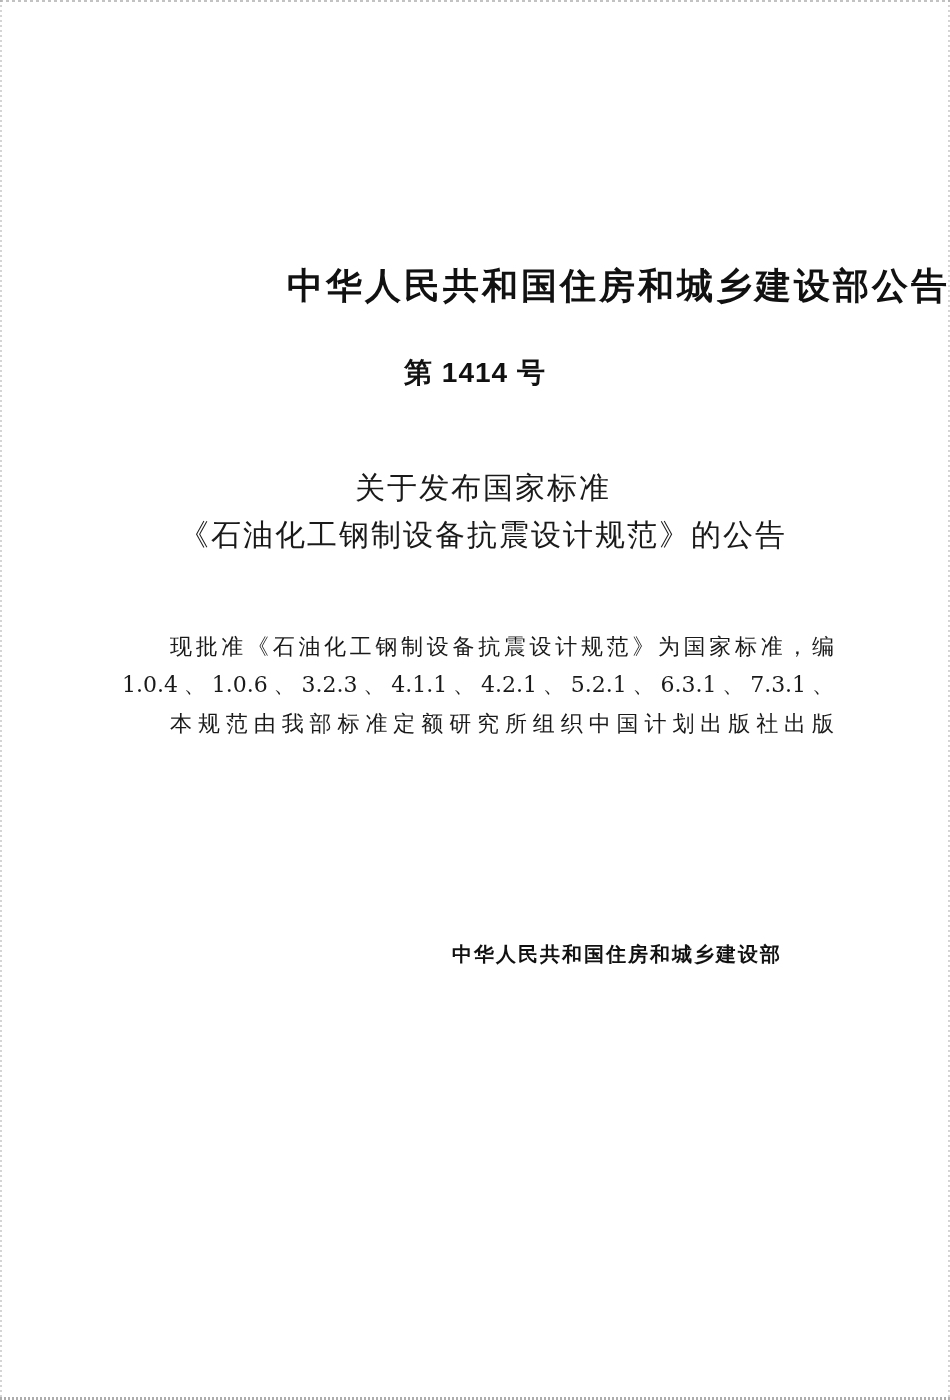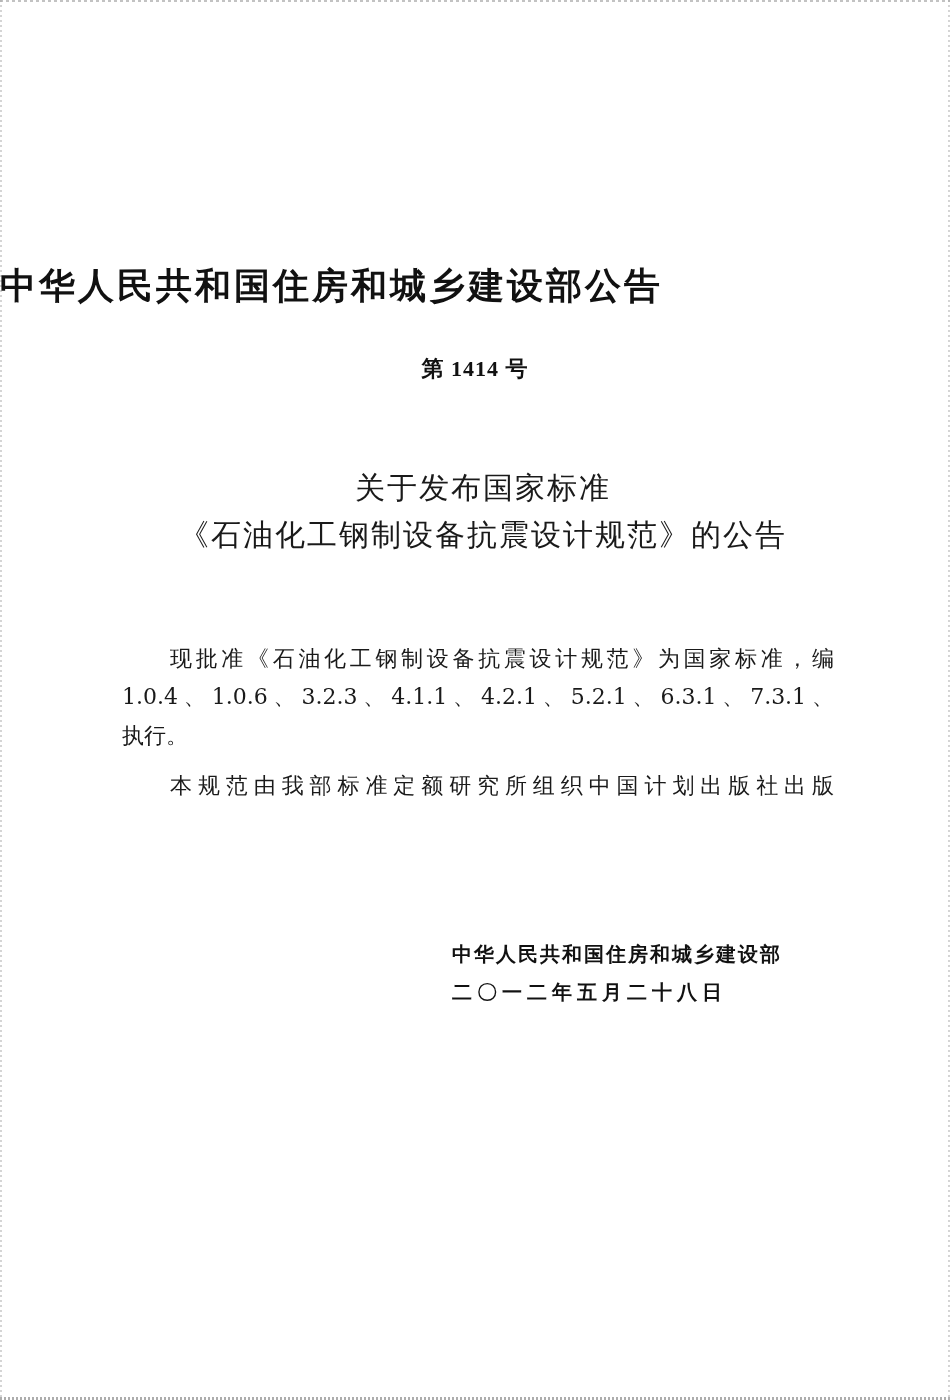--- a/index.html
+++ b/index.html
@@ -10,43 +10,43 @@
   .edge-top { position: absolute; left: 0; top: 0; width: 950px; height: 2px;
     background: repeating-linear-gradient(90deg, #9a9a9a 0 3px, transparent 3px 6px); opacity: .6; }
   .edge-bottom { position: absolute; left: 0; bottom: 0; width: 950px; height: 3px;
     background: repeating-linear-gradient(90deg, #8a8a8a 0 2px, transparent 2px 4px); opacity: .7; }
   .edge-left { position: absolute; left: 0; top: 0; width: 2px; height: 1400px;
     background: repeating-linear-gradient(180deg, #aaa 0 2px, transparent 2px 5px); opacity: .5; }
   .edge-right { position: absolute; right: 0; top: 0; width: 2px; height: 1400px;
     background: repeating-linear-gradient(180deg, #aaa 0 2px, transparent 2px 5px); opacity: .5; }
 
   .title {
-    position: absolute; left: 0; width: 950px; top: 262px; text-align: left;
+    position: absolute; left: 0; width: 950px; top: 262px; text-align: right;
     font-family: "DejaVu Sans", "Liberation Sans", sans-serif; font-weight: bold;
     font-size: 36px; letter-spacing: 3px; color: #111;
   }
   .number {
     position: absolute; left: 0; width: 950px; top: 354px; text-align: center;
-    font-family: Liberation Serif, serif; font-weight: bold; font-size: 22px; letter-spacing: 1px;
+    font-family: Liberation Sans, sans-serif; font-weight: bold; font-size: 28px; letter-spacing: 1px;
   }
   .subject {
     position: absolute; left: 0; width: 950px; text-align: center;
     font-size: 30px; letter-spacing: 2px; color: #1a1a1a;
   }
   .subject.l1 { top: 468px; left: 8px; }
   .subject.l2 { top: 515px; left: 8px; }
 
   .body-text {
     position: absolute; left: 122px; width: 712px; top: 628px;
     font-size: 22px; line-height: 38.4px; color: #1a1a1a;
   }
   .para { margin: 0; text-align: justify; text-align-last: left; }
   .para .ln { display: block; white-space: nowrap; text-align: justify; text-align-last: justify; }
   .para .ln.last { text-align-last: left; }
-  .indent { padding-left: 48px; margin-top: 12px; }
+  .indent { padding-left: 48px; }
 
   .signature {
     position: absolute; right: 168px; top: 935px; 
     font-family: "DejaVu Sans", "Liberation Sans", sans-serif; font-weight: bold;
     font-size: 20px; letter-spacing: 2px; line-height: 38px;
   }
   .sig-date { letter-spacing: 5px; }
 </style>
 </head>
 <body>
@@ -60,23 +60,21 @@
 
 <div class="number">第 1414 号</div>
 
 <div class="subject l1">关于发布国家标准</div>
 <div class="subject l2">《石油化工钢制设备抗震设计规范》的公告</div>
 
 <div class="body-text">
   <p class="para">
     <span class="ln indent">现批准《石油化工钢制设备抗震设计规范》为国家标准，编</span>
     <span class="ln">1.0.4、1.0.6、3.2.3、4.1.1、4.2.1、5.2.1、6.3.1、7.3.1、</span>
-    <span class="ln last">执行。</span>
   </p>
   <p class="para">
     <span class="ln indent">本规范由我部标准定额研究所组织中国计划出版社出版</span>
   </p>
 </div>
 
 <div class="signature">
   <div>中华人民共和国住房和城乡建设部</div>
-  <div class="sig-date">二〇一二年五月二十八日</div>
 </div>
 
 </body></html>

